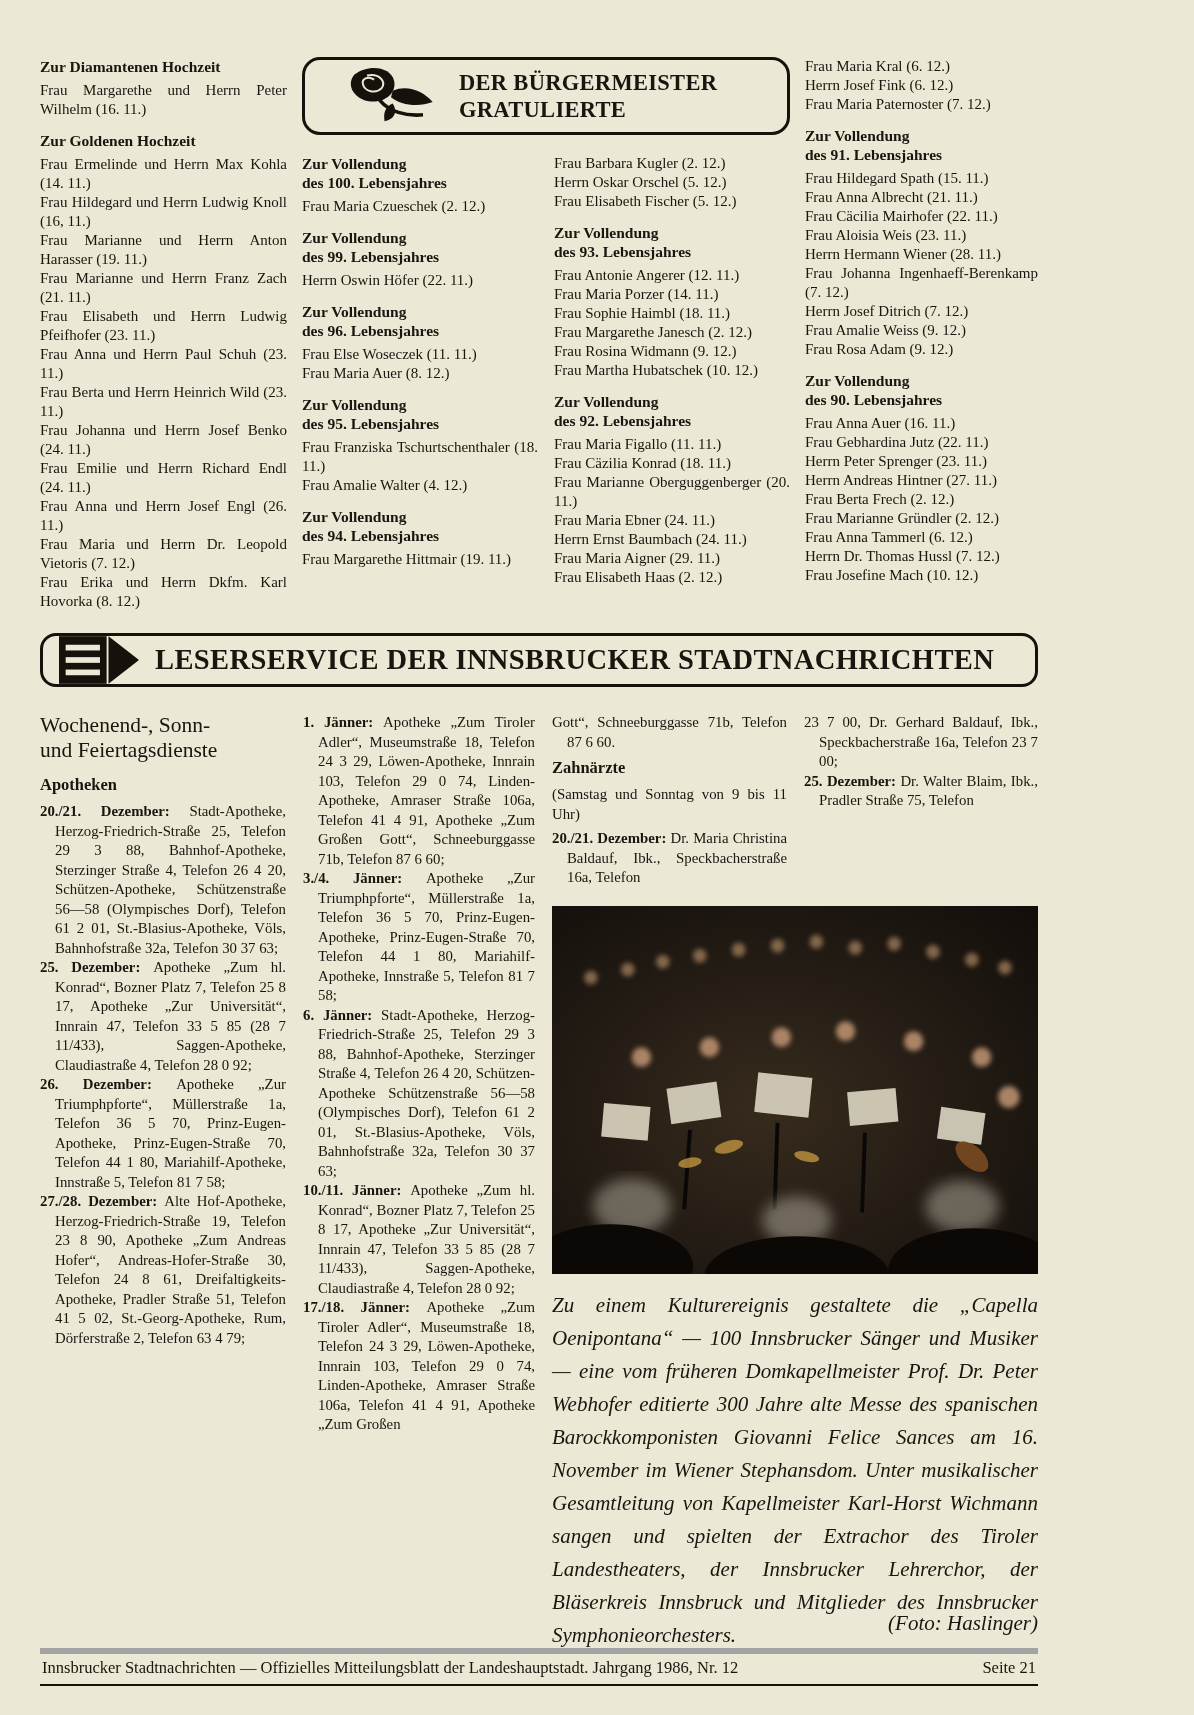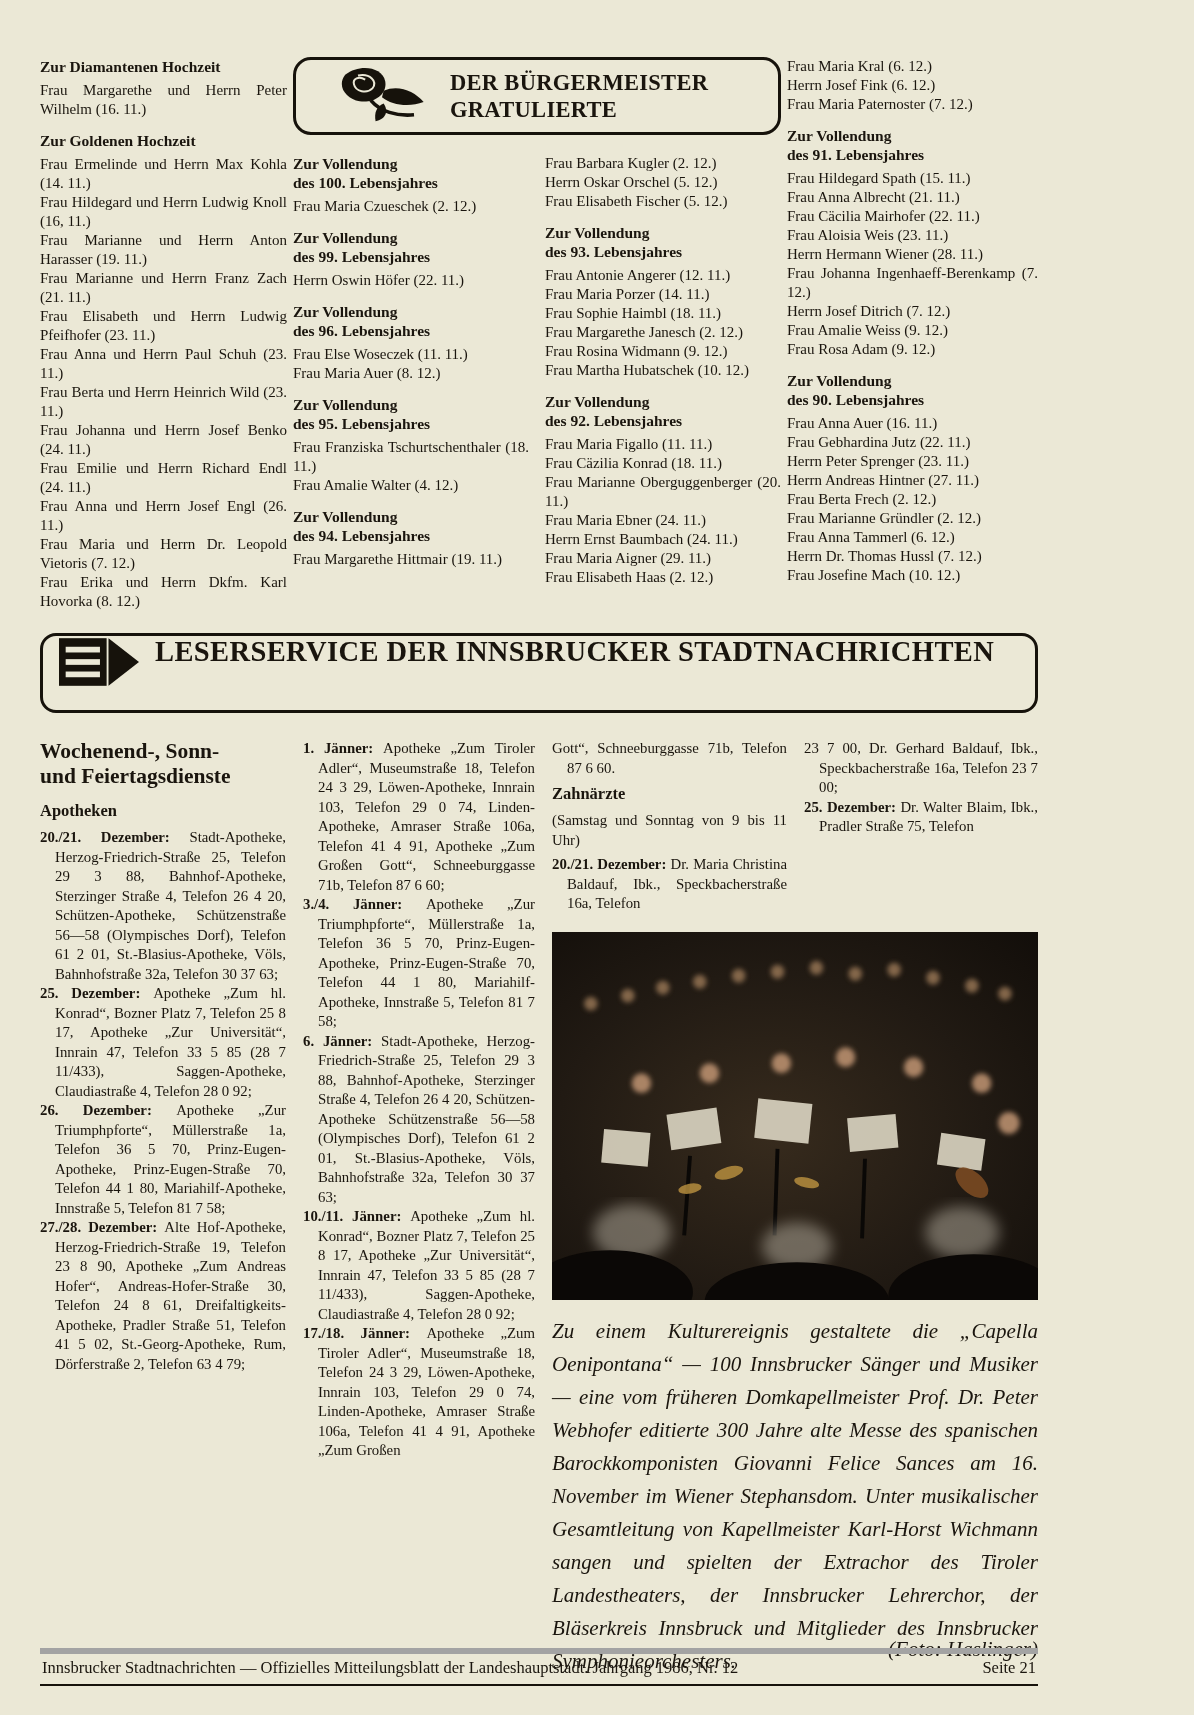--- a/index.html
+++ b/index.html
@@ -5,53 +5,53 @@
   * { box-sizing: border-box; margin: 0; padding: 0; }
   body { background: #cfcbb8; font-family: "Liberation Serif", serif; }
   .page {
     position: relative; width: 1194px; height: 1715px;
     background: #ebe8d6; color: #1a150e; overflow: hidden;
     margin: 0 auto;
   }
   .content { position: absolute; left: 40px; top: 57px; width: 998px; }
 
   
-  .congrats { position: relative; display: flex; gap: 6px; min-height: 558px; }
+  .congrats { position: relative; display: flex; gap: 15px; min-height: 558px; }
   .cg-col1 { width: 247px; }
   .cg-mid  { width: 488px; position: relative; }
   .cg-col4 { flex: 1; }
   .masthead {
     position: absolute; left: 0; top: 0; width: 488px; height: 78px;
     border: 3px solid #16120b; border-radius: 18px;
     display: flex; align-items: center; padding-left: 28px;
   }
   .masthead-title { font-size: 22.5px; font-weight: 700; line-height: 27px; letter-spacing: .3px; margin-left: 20px; }
   .rose-wrap { margin-left: 10px; flex: 0 0 auto; }
   .cg-mid-cols { display: flex; gap: 16px; padding-top: 97px; }
   .cg-mid-cols .cg-col { flex: 1; min-width: 0; }
   .cg-heading { font-weight: 700; font-size: 15.5px; line-height: 19px; white-space: pre-line; margin: 12px 0 5px; }
   .cg-colbox > .cg-heading:first-child { margin-top: 0; }
   .cg-entry { font-size: 15px; line-height: 19px; text-align: justify; }
 
   
   .banner {
     margin-top: 18px; border: 3px solid #16120b; border-radius: 16px;
-    height: 80px; display: flex; align-items: flex-start; padding: 0 16px; gap: 16px;
+    height: 54px; display: flex; align-items: center; padding: 0 16px; gap: 16px;
   }
   .banner-text { font-size: 28.5px; font-weight: 700; letter-spacing: .4px; white-space: nowrap; }
 
   
   .services { margin-top: 26px; display: flex; gap: 17px; }
   .svc-c1 { width: 246px; }
   .svc-c2 { width: 232px; }
   .svc-right { flex: 1; min-width: 0; }
   .svc-right-top { display: flex; gap: 17px; }
   .svc-c3 { width: 235px; }
   .svc-c4 { flex: 1; min-width: 0; }
-  .svc-title { font-size: 21.5px; font-weight: 700; line-height: 25px; white-space: pre-line; margin-bottom: 12px; }
+  .svc-title { font-size: 21.5px; font-weight: 400; line-height: 25px; white-space: pre-line; margin-bottom: 12px; }
   .svc-h { font-size: 16.5px; font-weight: 700; margin: 6px 0 7px; }
   .svc-para { font-size: 14.8px; line-height: 19.5px; text-align: justify; padding-left: 15px; text-indent: -15px; hyphens: auto; }
   .svc-para .lead { font-weight: 700; }
   .svc-note { font-size: 14.8px; line-height: 19.5px; margin-bottom: 5px; text-align: justify; }
 
   .photo { margin-top: 18px; width: 100%; height: 368px; background: #16120e; line-height: 0; }
   .photo svg { width: 100%; height: 100%; }
   .caption { position: relative; margin-top: 15px; font-style: italic; font-size: 21px; line-height: 33px; text-align: justify; }
   .caption-credit { position: absolute; right: 0; bottom: 12px; font-style: italic; }
 

